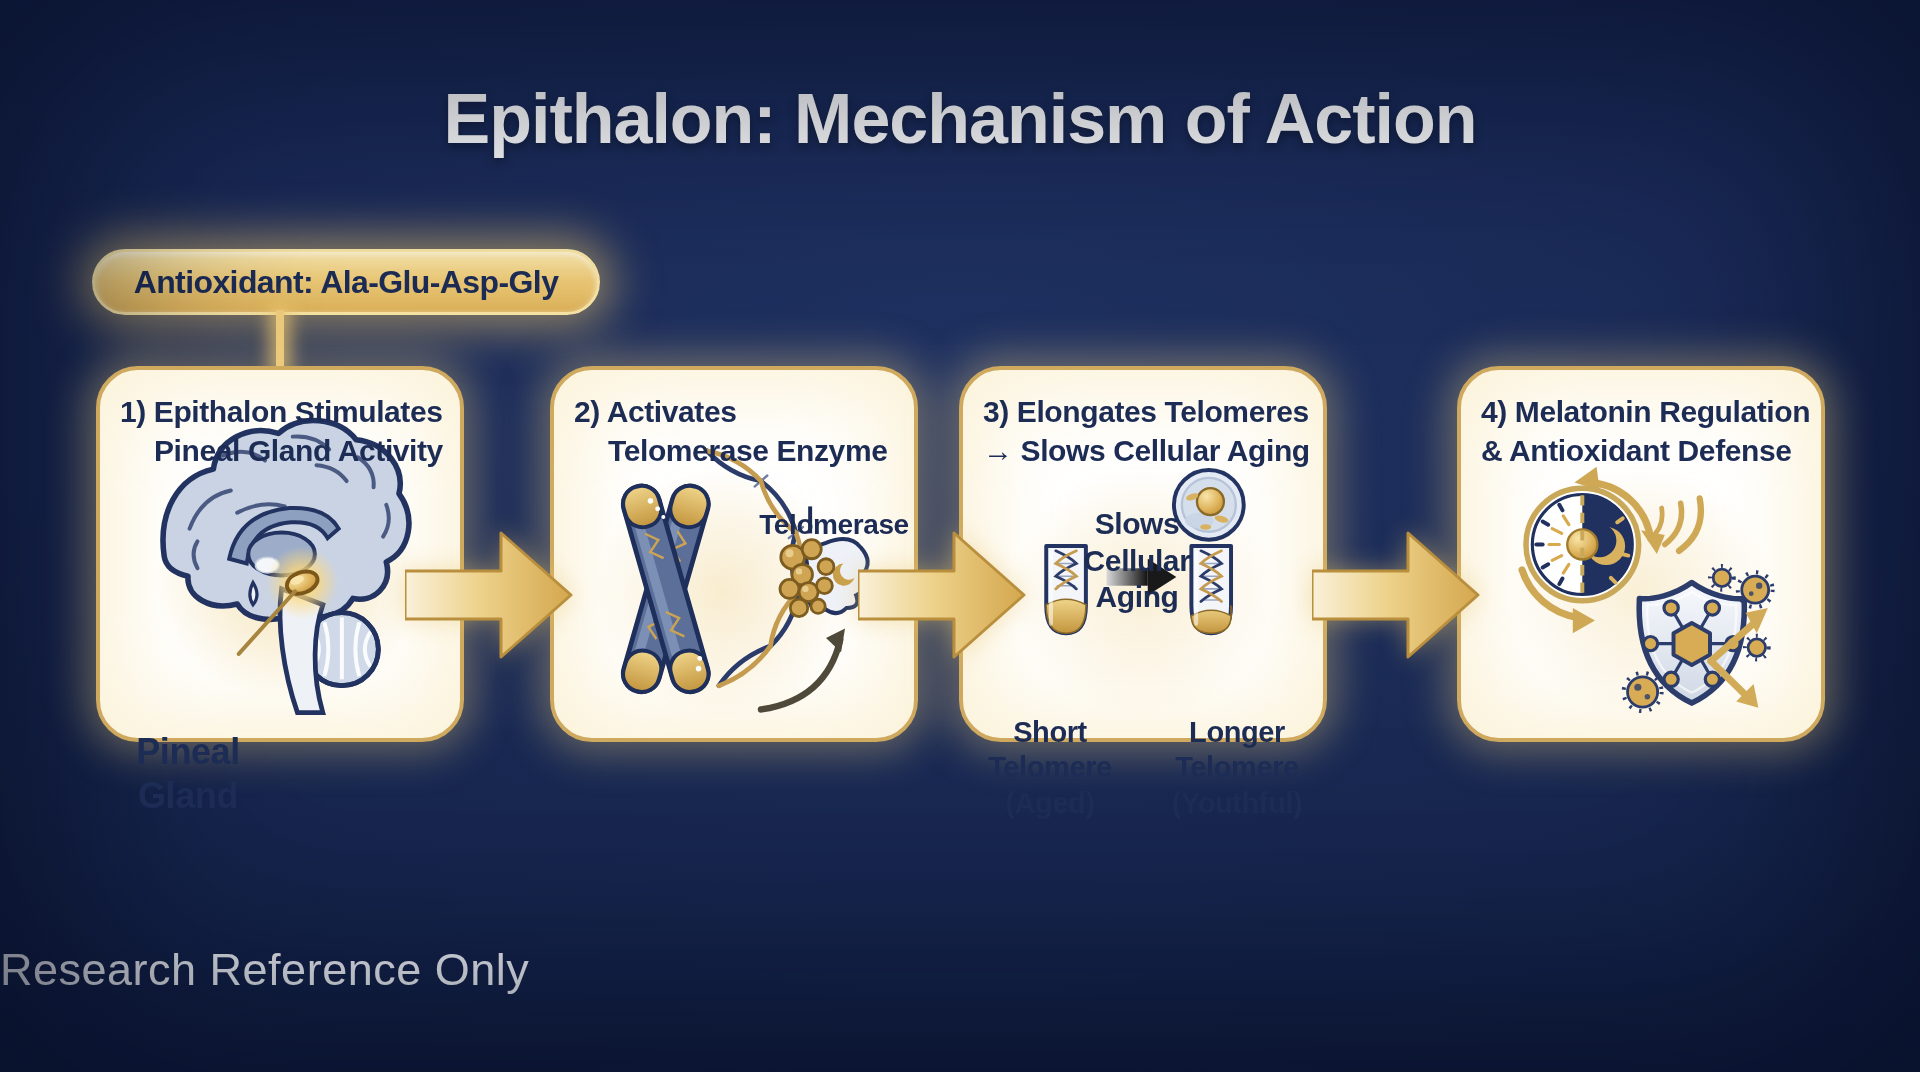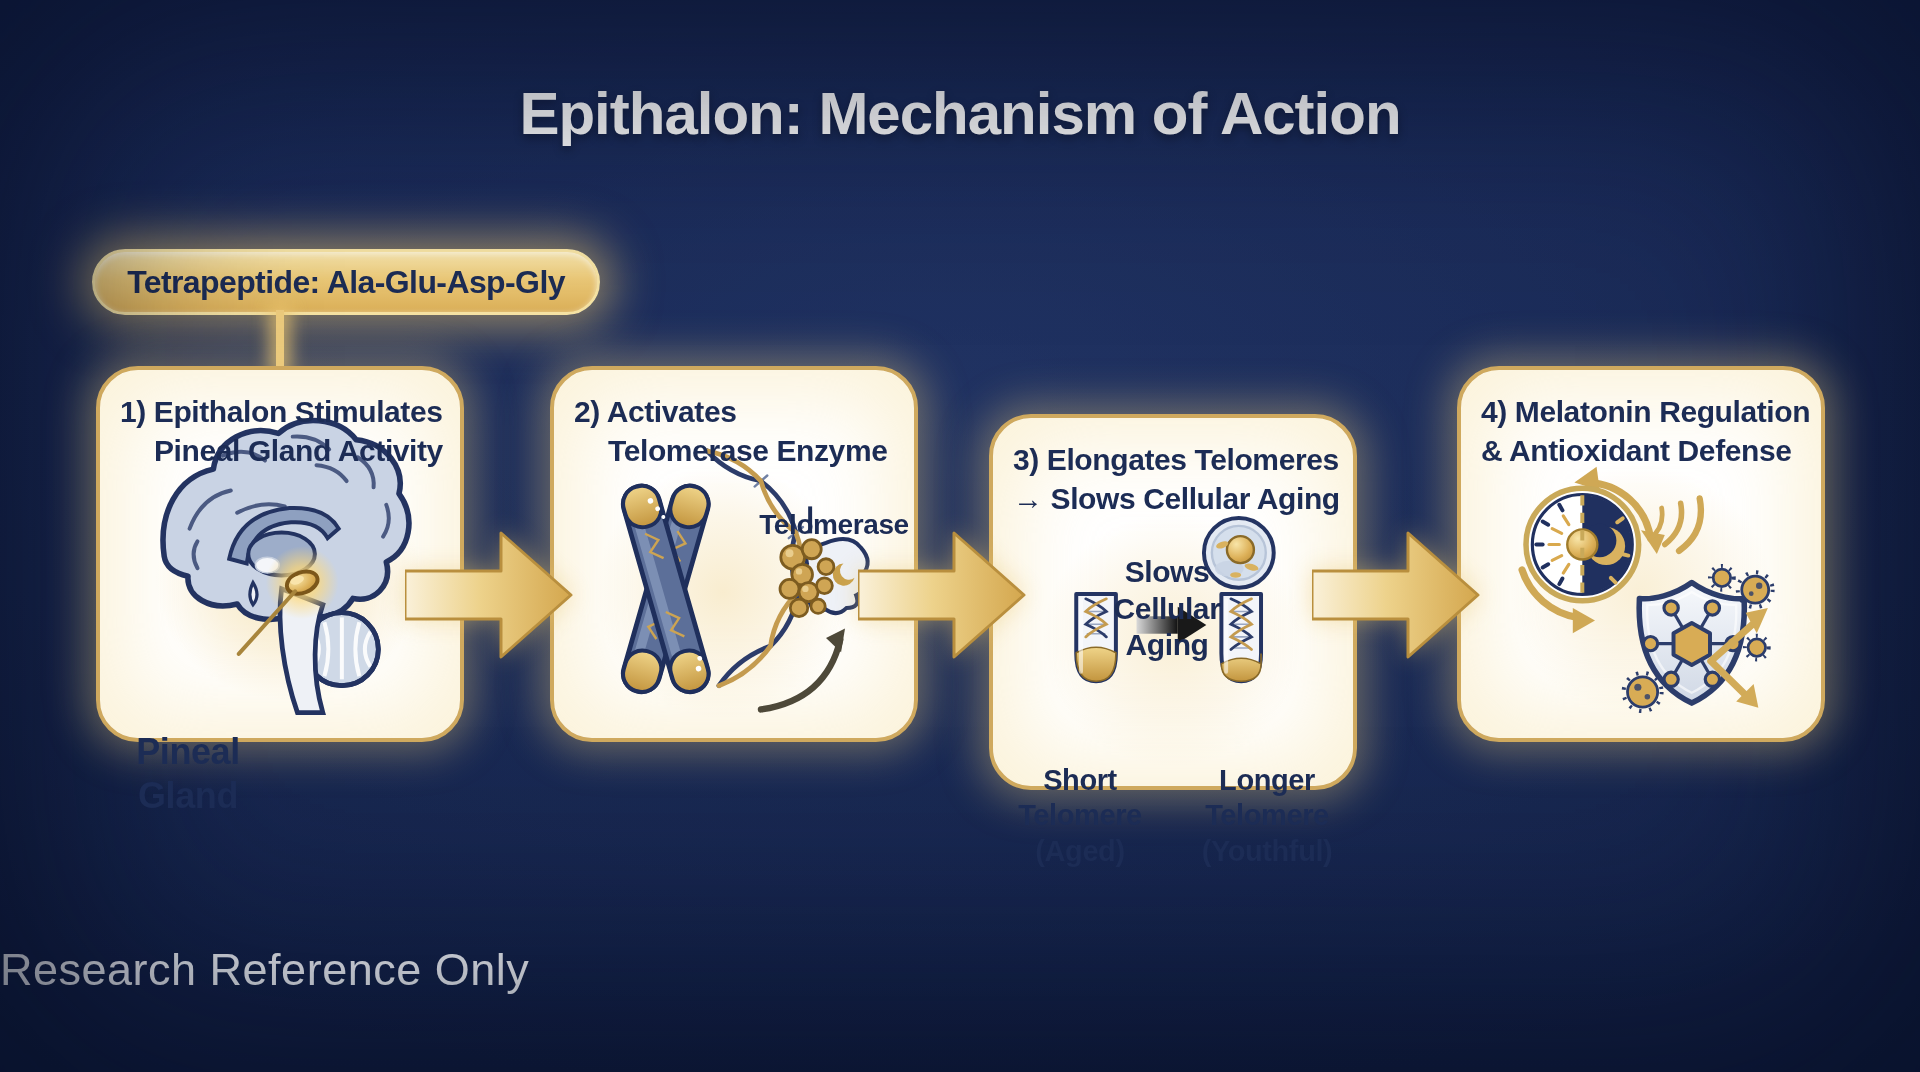--- a/index.html
+++ b/index.html
@@ -7,41 +7,41 @@
     position:relative;width:1920px;height:1072px;overflow:hidden;
     font-family:"Liberation Sans","DejaVu Sans",sans-serif;
     background:
       radial-gradient(130% 115% at 50% 36%, rgba(47,70,126,.40) 0%, rgba(22,37,78,0) 58%),
       linear-gradient(180deg,#152450 0%,#16254e 55%,#122045 100%);
   }
   #canvas::after{content:"";position:absolute;inset:0;pointer-events:none;
     box-shadow:inset 0 0 230px 70px rgba(4,9,26,.6);}
   .title{
     position:absolute;top:84px;left:0;width:100%;text-align:center;
-    font-size:60px;font-weight:bold;color:#ffffff;line-height:1;
+    font-size:70px;font-weight:bold;color:#ffffff;line-height:1;
     text-shadow:0 4px 10px rgba(0,0,0,.35);letter-spacing:-1px;
   }
   .badge{
     position:absolute;left:92px;top:249px;width:508px;height:66px;border-radius:34px;
     background:linear-gradient(180deg,#f8e6ad 0%,#ecca78 45%,#dcb058 100%);
     border:3px solid #f6e3a4;box-sizing:border-box;
     box-shadow:0 0 46px 14px rgba(236,199,112,.55), inset 0 2px 6px rgba(255,255,255,.6);
     display:flex;align-items:center;justify-content:center;
     font-size:32px;font-weight:bold;color:#1c2c55;letter-spacing:-0.6px;
   }
   .connector{
     position:absolute;left:276px;top:310px;width:8px;height:60px;background:#eac97c;
     box-shadow:0 0 18px 6px rgba(236,199,112,.8);z-index:1;
   }
   .card{
     position:absolute;top:366px;width:368px;height:376px;box-sizing:border-box;
     background:#ffffff;border:4px solid #cfa95e;border-radius:42px;z-index:2;
     box-shadow:0 0 42px 10px rgba(238,207,128,.38), inset 0 0 85px 24px rgba(247,226,168,.45);
   }
-  #card1{left:96px;}#card2{left:550px;}#card3{left:989px;margin-top:48px;}#card4{left:1457px;}
+  #card1{left:96px;}#card2{left:550px;}#card3{left:959px;}#card4{left:1457px;}
   .card-h{
     position:absolute;top:22px;left:20px;right:10px;color:#1c2c55;font-weight:bold;
     font-size:30px;line-height:1.3;letter-spacing:-0.4px;z-index:3;
   }
   .card-h div{white-space:nowrap;}
   .card-h .indent{padding-left:34px;}
   .card-svg{position:absolute;inset:0;width:100%;height:100%;pointer-events:none;}
   .lab{
     position:absolute;color:#1c2c55;font-weight:bold;text-align:center;
     line-height:1.22;z-index:4;letter-spacing:-0.4px;
@@ -103,21 +103,21 @@
         <stop offset="0" stop-color="#f8e5a8"></stop>
           <stop offset="0.6" stop-color="#ddb159"></stop>
           <stop offset="1" stop-color="#bf8f38"></stop>
       </radialGradient>
     </defs>
   </svg>
 
   <div class="title">Epithalon: Mechanism of Action</div>
 
   <div class="badge">
-    <span>Tetrapeptide: Ala-Glu-Asp-Gly</span>
+    <span>Antioxidant: Ala-Glu-Asp-Gly</span>
   </div>
   <div class="connector"></div>
 
   <div class="card" id="card1">
     <div class="card-h">
       <div>1) Epithalon Stimulates</div>
       <div class="indent">Pineal Gland Activity</div>
     </div>
     <svg class="card-svg" viewBox="0 0 368 464">
       <ellipse cx="195" cy="265" rx="168" ry="152" fill="url(#rGlow)"></ellipse>

